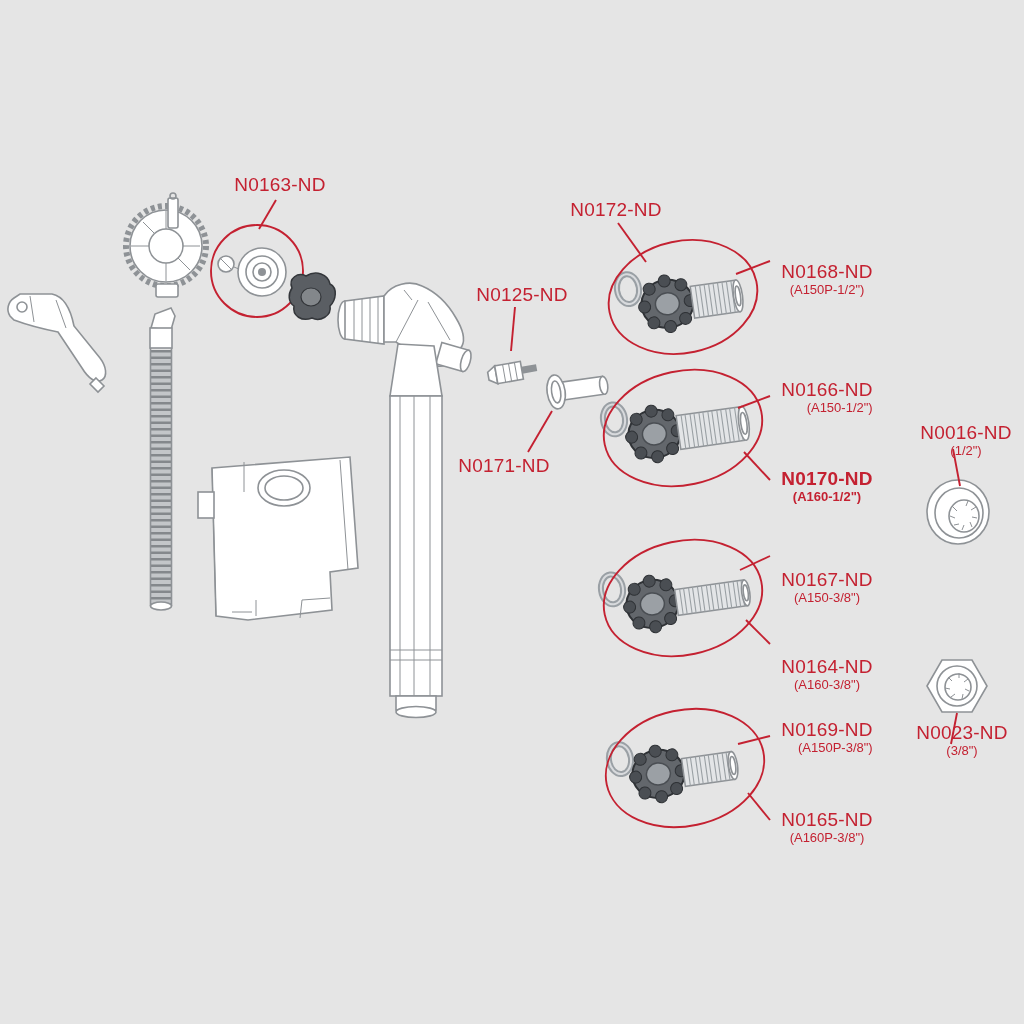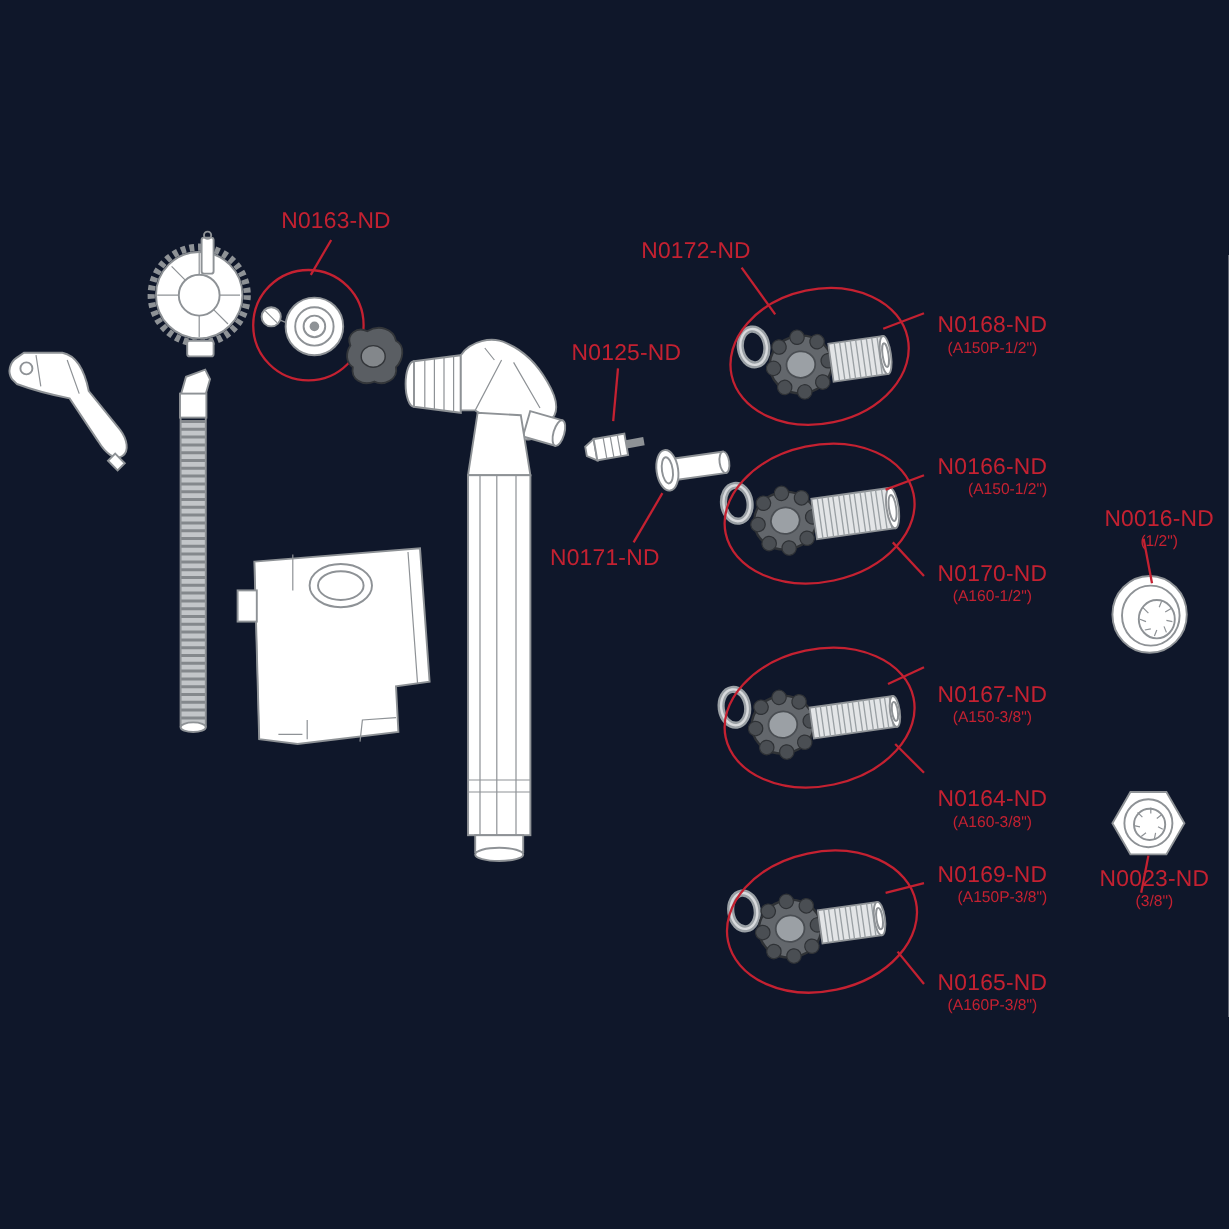--- a/index.html
+++ b/index.html
@@ -1,17 +1,17 @@
 <!DOCTYPE html>
 <html style="--accent: #c42131; --line: #8e9296; --dark: #5a5e63;"><head>
 <meta charset="utf-8">
 <style>
   html,body{margin:0;padding:0;background:#fff;}
   #stage{
-    position:relative;width:1024px;height:1024px;background:#0f172a;overflow:hidden;
+    position:relative;width:1024px;height:1024px;background:#e5e5e5;overflow:hidden;
     font-family:"Liberation Sans",sans-serif;
   }
   #art{position:absolute;left:0;top:0;width:1024px;height:1024px;}
   .g-line{stroke:var(--line);fill:none;stroke-width:1.6;}
   .g-fill{stroke:var(--line);fill:#fff;stroke-width:1.6;}
   .g-thin{stroke:var(--line);fill:none;stroke-width:1;}
   .red-line{stroke:var(--accent);fill:none;stroke-width:1.9;}
   .dark-fill{fill:var(--dark);stroke:#33363a;stroke-width:1.5;}
   .thread-fill{fill:#e3e5e7;stroke:var(--line);stroke-width:1.5;}
   .hatch{stroke:#9aa0a4;stroke-width:1.1;fill:none;}
@@ -205,39 +205,39 @@
     <path class="red-line" d="M770,736 L738,744"></path>
     <path class="red-line" d="M951,744 L957,713"></path>
     <path class="red-line" d="M770,820 L748,793"></path>
   </g>
 </svg>
 
 <div class="label" style="left:280px;top:174px;">
   <div class="label-main">N0163-ND</div>
 </div>
 
-<div class="label" style="left:580px;top:199px;">
+<div class="label" style="left:616px;top:199px;">
   <div class="label-main">N0172-ND</div>
 </div>
 
 <div class="label" style="left:827px;top:261px;">
   <div class="label-main">N0168-ND</div>
   <div class="label-sub">(A150P-1/2")</div>
 </div>
 
 <div class="label" style="left:522px;top:284px;">
   <div class="label-main">N0125-ND</div>
 </div>
 
 <div class="label" style="left:827px;top:379px;text-align:right;">
   <div class="label-main">N0166-ND</div>
   <div class="label-sub">(A150-1/2")</div>
 </div>
 
-<div class="label" style="left:827px;top:468px;">
+<div class="label" style="left:827px;top:468px;font-weight:bold;">
   <div class="label-main">N0170-ND</div>
   <div class="label-sub">(A160-1/2")</div>
 </div>
 
 <div class="label" style="left:966px;top:422px;">
   <div class="label-main">N0016-ND</div>
   <div class="label-sub">(1/2")</div>
 </div>
 
 <div class="label" style="left:504px;top:455px;">

